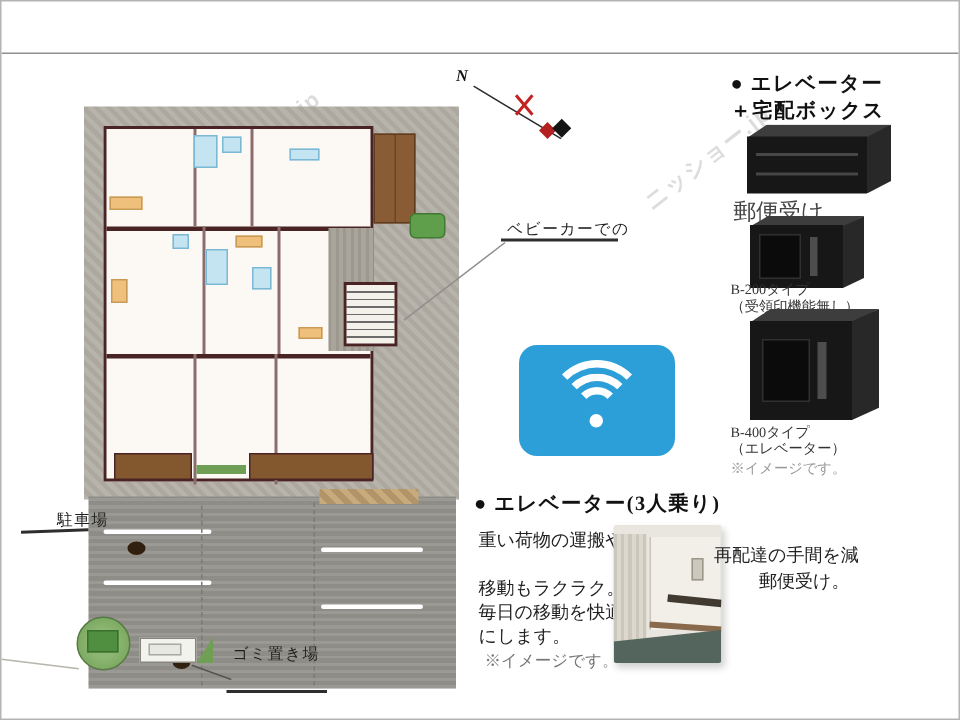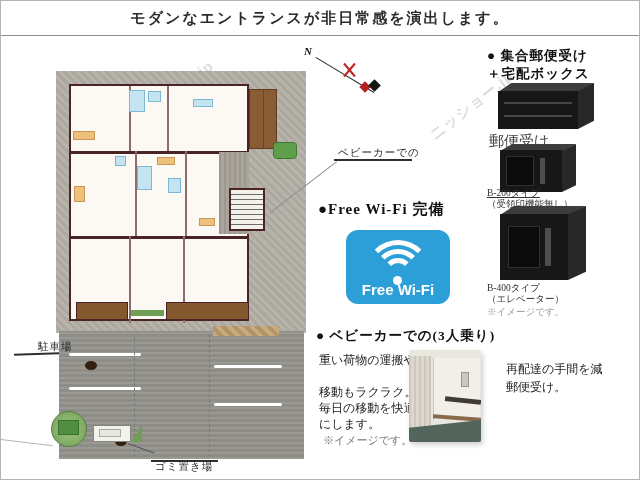--- a/index.html
+++ b/index.html
@@ -87,21 +87,20 @@
   .elev-rail{position:absolute;left:36px;top:48px;width:36px;height:5px;background:#413a31;transform:rotate(6deg);}
   .elev-floor{position:absolute;left:0;bottom:0;width:100%;height:22px;background:#53655c;
         clip-path:polygon(0 35%,100% 0,100% 100%,0 100%);}
   .elev-base{position:absolute;left:24px;top:66px;width:48px;height:4px;background:#8a6a4c;transform:rotate(4deg);}
 </style>
 </head>
 <body>
 
 <div class="stage">
 
-  <div class="abs title">モダンなエントランスが非日常感を演出します。</div>
   <div class="abs title-rule"></div>
 
   <div class="abs wm" style="left:120px;top:85px;">ニッショー.jp</div>
   <div class="abs wm" style="left:420px;top:95px;">ニッショー.jp</div>
   <div class="abs wm" style="left:140px;top:310px;">ニッショー.jp</div>
 
   <div class="abs site"></div>
   <div class="abs parking"></div>
 
   <div class="abs building">
@@ -157,81 +156,79 @@
   <div class="abs mark" style="left:360px;top:82px;width:8px;height:8px;background:#b32020;transform:rotate(45deg);"></div>
   <div class="abs mark" style="left:369px;top:80px;width:9px;height:9px;background:#151515;transform:rotate(45deg);"></div>
 
   <div class="abs plan-label" style="left:337px;top:145px;">ベビーカーでの</div>
   <div class="abs uline" style="left:333px;top:158px;width:78px;"></div>
   <div class="abs leader" style="left:268px;top:212px;width:85px;transform:rotate(-37.5deg);"></div>
 
   <div class="abs plan-label" style="left:16px;top:339px;margin-left:21px;">駐車場</div>
   <div class="abs uline" style="left:13px;top:352px;width:45px;transform:rotate(-2deg);"></div>
 
-  <div class="abs plan-label" style="left:154px;top:459px;">ゴミ置き場</div>
+  <div class="abs plan-label" style="left:154px;top:428px;">ゴミ置き場</div>
   <div class="abs uline" style="left:150px;top:459px;width:67px;"></div>
   <div class="abs leader" style="left:127px;top:442px;width:28px;transform:rotate(20deg);border-top-color:#555;"></div>
 
-  <div class="abs h-wifi" style="left:317px;top:199px;">●Free Wi-Fi 完備</div>
   <div class="abs badge" style="background: rgb(45, 159, 216);">
     <div class="arc" style="left:19px;top:10px;width:66px;height:66px;"></div>
     <div class="arc" style="left:28px;top:19px;width:48px;height:48px;"></div>
     <div class="arc" style="left:37px;top:28px;width:30px;height:30px;"></div>
     <div class="wifi-dot"></div>
-    <div class="badge-label">Free Wi-Fi</div>
-  </div>
-
-  <div class="abs h-big" style="left:315px;top:326px;">● ベビーカーでの(3人乗り)</div>
+  </div>
+
+  <div class="abs h-big" style="left:315px;top:326px;">● エレベーター(3人乗り)</div>
   <div class="abs body-line" style="left:318px;top:351px;">重い荷物の運搬や</div>
   <div class="abs body-line" style="left:318px;top:383px;">移動もラクラク。</div>
   <div class="abs body-line" style="left:318px;top:399px;">毎日の移動を快適</div>
   <div class="abs body-line" style="left:318px;top:415px;">にします。</div>
   <div class="abs note2" style="left:322px;top:432px;">※イメージです。</div>
 
   <div class="abs elev">
     <div class="elev-door"></div>
     <div class="elev-back"></div>
     <div class="elev-panel"></div>
     <div class="elev-rail"></div>
     <div class="elev-base"></div>
     <div class="elev-floor"></div>
   </div>
 
-  <div class="abs h-big" style="left:486px;top:46px;">● 集合郵便受け</div>
+  <div class="abs h-big" style="left:486px;top:46px;">● エレベーター</div>
   <div class="abs h-big" style="left:486px;top:64px;">＋宅配ボックス</div>
 
   <div class="abs" style="left:497px;top:82px;width:100px;height:48px;">
     <div class="bx-top" style="left:0;top:0;width:96px;height:9px;clip-path:polygon(0 100%,14% 0,100% 0,86% 100%);"></div>
     <div class="bx-side" style="left:80px;top:0;width:16px;height:46px;clip-path:polygon(0 18%,100% 0,100% 82%,0 100%);"></div>
     <div class="bx-front" style="left:0;top:8px;width:80px;height:38px;">
       <div class="slot" style="top:11px;width:68px;"></div>
       <div class="slot" style="top:24px;width:68px;"></div>
     </div>
   </div>
   <div class="abs cap" style="left:488px;top:131px;">郵便受け</div>
 
   <div class="abs" style="left:499px;top:143px;width:80px;height:50px;">
     <div class="bx-top" style="left:0;top:0;width:76px;height:7px;clip-path:polygon(0 100%,16% 0,100% 0,82% 100%);"></div>
     <div class="bx-side" style="left:62px;top:0;width:14px;height:48px;clip-path:polygon(0 14%,100% 0,100% 86%,0 100%);"></div>
     <div class="bx-front" style="left:0;top:6px;width:62px;height:42px;">
       <div class="bx-door" style="left:6px;top:6px;width:28px;height:30px;"></div>
       <div class="bx-handle" style="left:40px;top:8px;width:5px;height:26px;"></div>
     </div>
   </div>
-  <div class="abs cap2" style="left:486px;top:186px;text-decoration:underline;">B-200タイプ</div>
+  <div class="abs cap2" style="left:486px;top:186px;">B-200タイプ</div>
   <div class="abs cap2" style="left:486px;top:197px;">（受領印機能無し）</div>
 
   <div class="abs" style="left:499px;top:205px;width:88px;height:76px;">
     <div class="bx-top" style="left:0;top:0;width:86px;height:9px;clip-path:polygon(0 100%,16% 0,100% 0,80% 100%);"></div>
     <div class="bx-side" style="left:68px;top:0;width:18px;height:74px;clip-path:polygon(0 11%,100% 0,100% 89%,0 100%);"></div>
     <div class="bx-front" style="left:0;top:8px;width:68px;height:66px;">
       <div class="bx-door" style="left:8px;top:12px;width:32px;height:42px;"></div>
       <div class="bx-handle" style="left:45px;top:14px;width:6px;height:38px;"></div>
     </div>
   </div>
   <div class="abs cap2" style="left:486px;top:281px;">B-400タイプ</div>
   <div class="abs cap2" style="left:486px;top:292px;">（エレベーター）</div>
   <div class="abs note" style="left:486px;top:305px;">※イメージです。</div>
 
-  <div class="abs body-line" style="left:505px;top:361px;font-family:Liberation Mono, monospace;">再配達の手間を減</div>
+  <div class="abs body-line" style="left:475px;top:361px;">再配達の手間を減</div>
   <div class="abs body-line" style="left:505px;top:378px;">郵便受け。</div>
 
 </div>
 
 </body></html>

